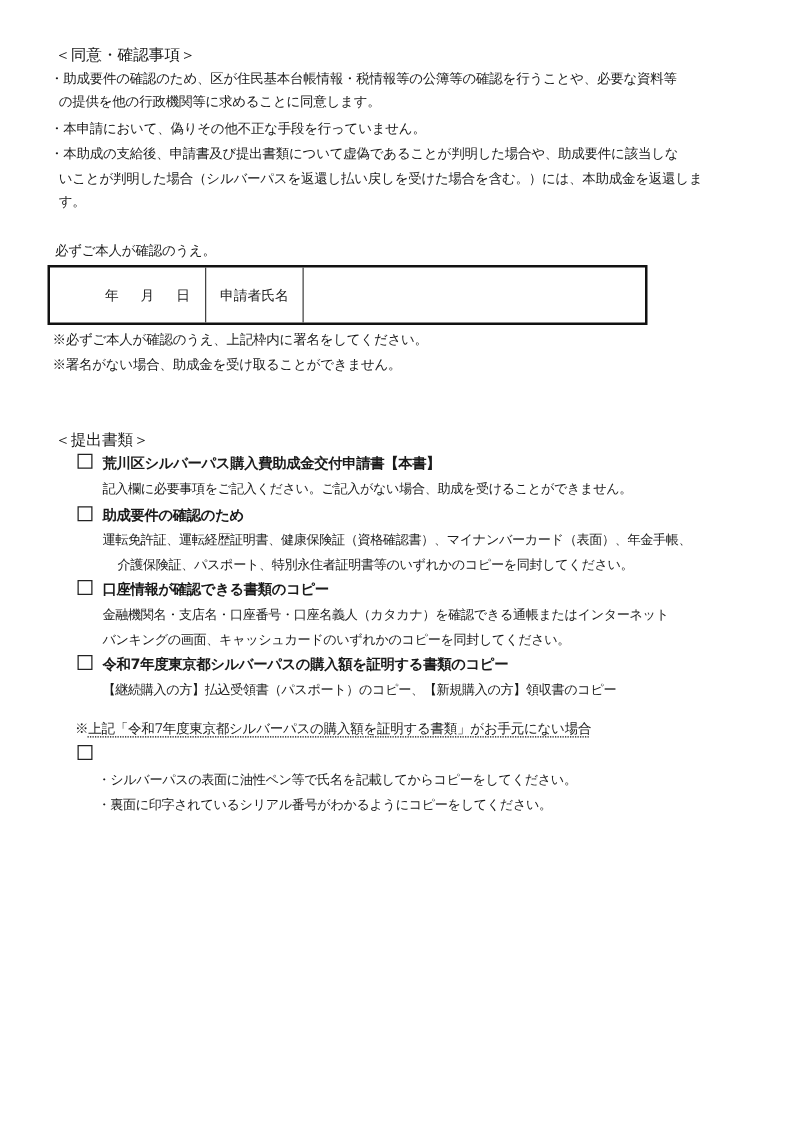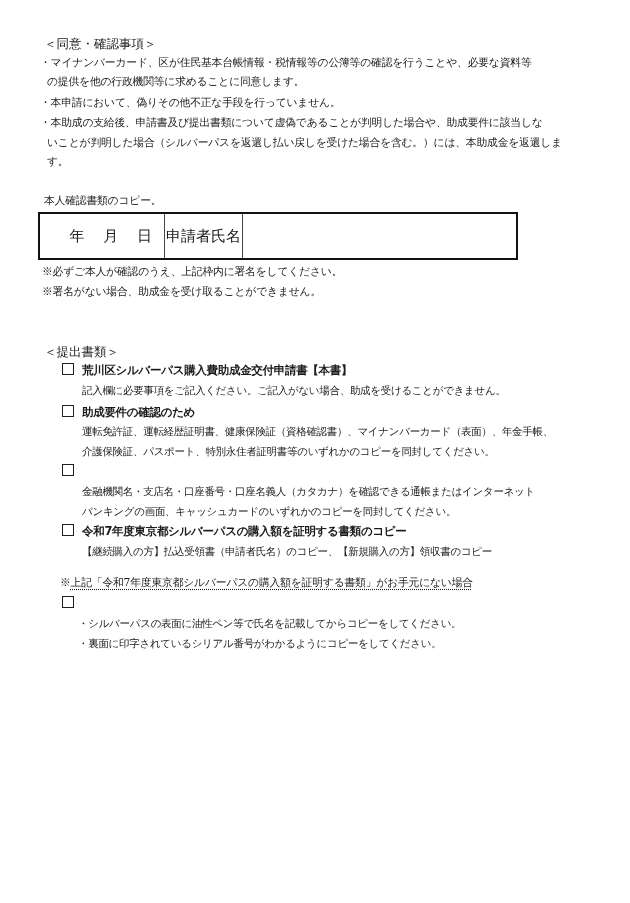--- a/index.html
+++ b/index.html
@@ -10,40 +10,40 @@
   }
   .abs { position: absolute; white-space: nowrap; text-align: center; }
   .hdr { font-size: 12.5px; }
   .body { font-size: 10.8px; letter-spacing: -0.2px; }
   .bold { font-family: "DejaVu Sans", "Liberation Sans", sans-serif; font-weight: bold; font-size: 11.5px; letter-spacing: -0.3px; }
   .sub { font-size: 10.5px; letter-spacing: -0.3px; }
   .sig-table {
     position: absolute; left: 38px; top: 212px; width: 480px; height: 48px;
     border: 2px solid #111; box-sizing: border-box; display: flex;
   }
-  .sig-cell { display: flex; align-items: center; border-right: 1px solid #444; box-sizing: border-box; font-size: 15px; }
+  .sig-cell { display: flex; align-items: center; border-right: 1px solid #444; box-sizing: border-box; font-size: 11px; }
   .sig-date { width: 125px; justify-content: flex-end; padding-right: 12px; word-spacing: 14px; }
   .sig-label { width: 78px; justify-content: center; }
   .sig-field { flex: 1; border-right: none; }
   .chk { display: inline-block; width: 10px; height: 10px; border: 1px solid #222; vertical-align: -1px; margin-right: 8px; }
   .underline { text-decoration: underline; text-decoration-style: dotted; text-underline-offset: 3px; }
 </style>
 </head>
 <body>
 
 <div class="abs hdr" style="left:44px; top:36px;">＜同意・確認事項＞</div>
 
-<div class="abs body" style="left:40px; top:56px;">・マイナンバーカード、区が住民基本台帳情報・税情報等の公簿等の確認を行うことや、必要な資料等</div>
+<div class="abs body" style="left:40px; top:56px;">・助成要件の確認のため、区が住民基本台帳情報・税情報等の公簿等の確認を行うことや、必要な資料等</div>
 <div class="abs body" style="left:47px; top:75px;">の提供を他の行政機関等に求めることに同意します。</div>
 <div class="abs body" style="left:40px; top:96px;">・本申請において、偽りその他不正な手段を行っていません。</div>
 <div class="abs body" style="left:40px; top:116px;">・本助成の支給後、申請書及び提出書類について虚偽であることが判明した場合や、助成要件に該当しな</div>
 <div class="abs body" style="left:47px; top:136px;">いことが判明した場合（シルバーパスを返還し払い戻しを受けた場合を含む。）には、本助成金を返還しま</div>
 <div class="abs body" style="left:47px; top:155px;">す。</div>
 
-<div class="abs body" style="left:44px; top:194px;">本人確認書類のコピー。</div>
+<div class="abs body" style="left:44px; top:194px;">必ずご本人が確認のうえ。</div>
 
 <div class="sig-table">
   <div class="sig-cell sig-date">
     <span>年 月 日</span>
   </div>
   <div class="sig-cell sig-label">
     <span>申請者氏名</span>
   </div>
   <div class="sig-cell sig-field">
     <span></span>
@@ -57,32 +57,32 @@
 
 <div class="abs bold" style="left:62px; top:363px;">
   <span class="chk"></span><span>荒川区シルバーパス購入費助成金交付申請書【本書】</span>
 </div>
 <div class="abs sub" style="left:82px; top:384px;">記入欄に必要事項をご記入ください。ご記入がない場合、助成を受けることができません。</div>
 
 <div class="abs bold" style="left:62px; top:405px;">
   <span class="chk"></span><span>助成要件の確認のため</span>
 </div>
 <div class="abs sub" style="left:82px; top:425px;">運転免許証、運転経歴証明書、健康保険証（資格確認書）、マイナンバーカード（表面）、年金手帳、</div>
-<div class="abs sub" style="left:82px; top:445px;">介護保険証、パスポート、特別永住者証明書等のいずれかのコピーを同封してください。</div>
+<div class="abs sub" style="left:94px; top:445px;">介護保険証、パスポート、特別永住者証明書等のいずれかのコピーを同封してください。</div>
 
 <div class="abs bold" style="left:62px; top:464px;">
-  <span class="chk"></span>
+  <span class="chk"></span><span>口座情報が確認できる書類のコピー</span>
 </div>
 <div class="abs sub" style="left:82px; top:485px;">金融機関名・支店名・口座番号・口座名義人（カタカナ）を確認できる通帳またはインターネット</div>
 <div class="abs sub" style="left:82px; top:505px;">バンキングの画面、キャッシュカードのいずれかのコピーを同封してください。</div>
 
 <div class="abs bold" style="left:62px; top:524px;">
   <span class="chk"></span><span>令和7年度東京都シルバーパスの購入額を証明する書類のコピー</span>
 </div>
-<div class="abs sub" style="left:82px; top:545px;">【継続購入の方】払込受領書（申請者氏名）のコピー、【新規購入の方】領収書のコピー</div>
+<div class="abs sub" style="left:82px; top:545px;">【継続購入の方】払込受領書（パスポート）のコピー、【新規購入の方】領収書のコピー</div>
 
 <div class="abs body" style="left:60px; top:576px;">
   <span>※</span><span class="underline">上記「令和7年度東京都シルバーパスの購入額を証明する書類」がお手元にない場合</span>
 </div>
 
 <div class="abs bold" style="left:62px; top:596px;">
   <span class="chk"></span>
 </div>
 <div class="abs sub" style="left:78px; top:617px;">・シルバーパスの表面に油性ペン等で氏名を記載してからコピーをしてください。</div>
 <div class="abs sub" style="left:78px; top:637px;">・裏面に印字されているシリアル番号がわかるようにコピーをしてください。</div>

